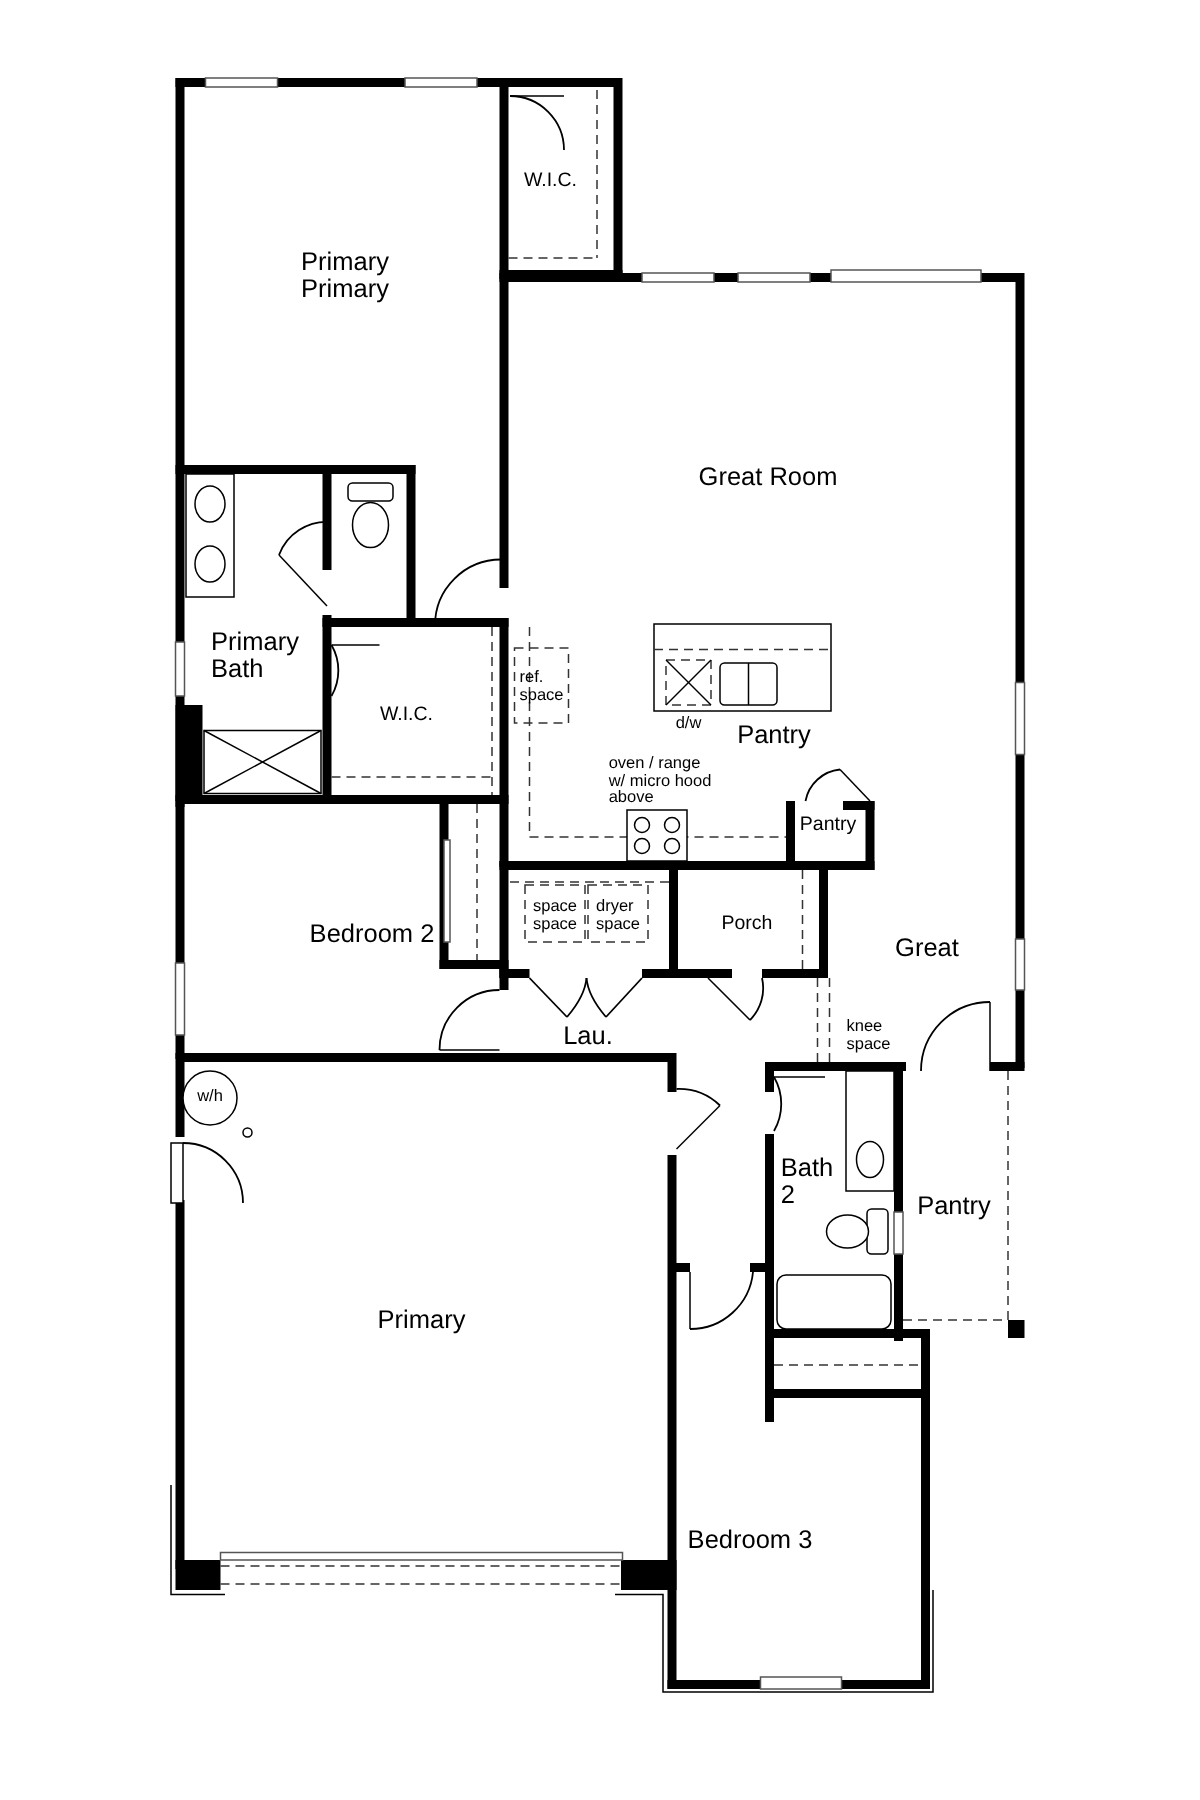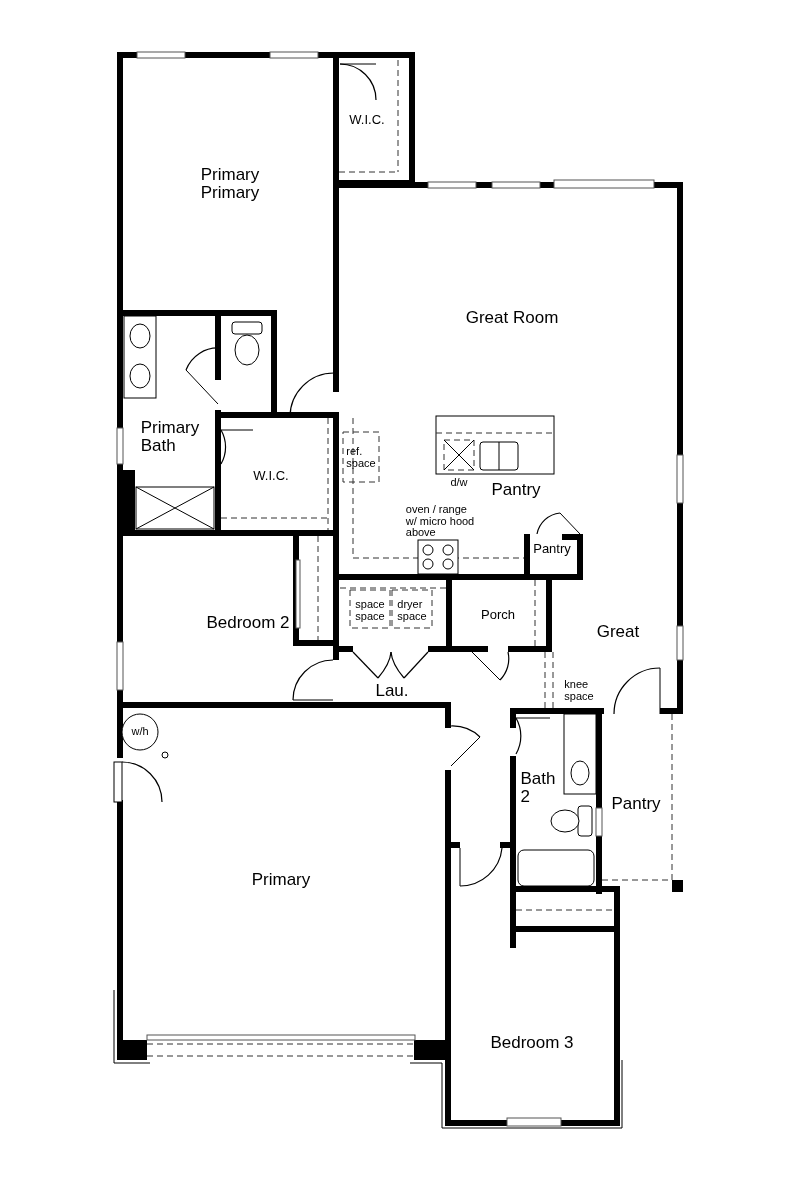--- a/index.html
+++ b/index.html
@@ -208,21 +208,21 @@
 <div class="lbl big" style="left:211px;top:623px;margin-left:37px;">Bedroom 2</div>
 <div class="lbl big" style="left:392px;top:691px;">Lau.</div>
 <div class="lbl mid" style="left:498px;top:615px;">Porch</div>
 <div class="lbl big" style="left:618px;top:632px;">Great</div>
 <div class="lbl big" style="left:281px;top:880px;">Primary</div>
 <div class="lbl big" style="left:538px;top:788px;">
   <div>Bath</div>
   <div>2</div>
 </div>
 <div class="lbl big" style="left:636px;top:804px;">Pantry</div>
-<div class="lbl big" style="left:532px;top:1027px;margin-top:16px;">Bedroom 3</div>
+<div class="lbl big" style="left:500px;top:1027px;">Bedroom 3</div>
 
 <div class="lbl small" style="left:361px;top:458px;">
   <div>ref.</div>
   <div>space</div>
 </div>
 <div class="lbl small" style="left:459px;top:483px;">d/w</div>
 <div class="lbl small" style="left:440px;top:521px;">
   <div>oven / range</div>
   <div>w/ micro hood</div>
   <div>above</div>

